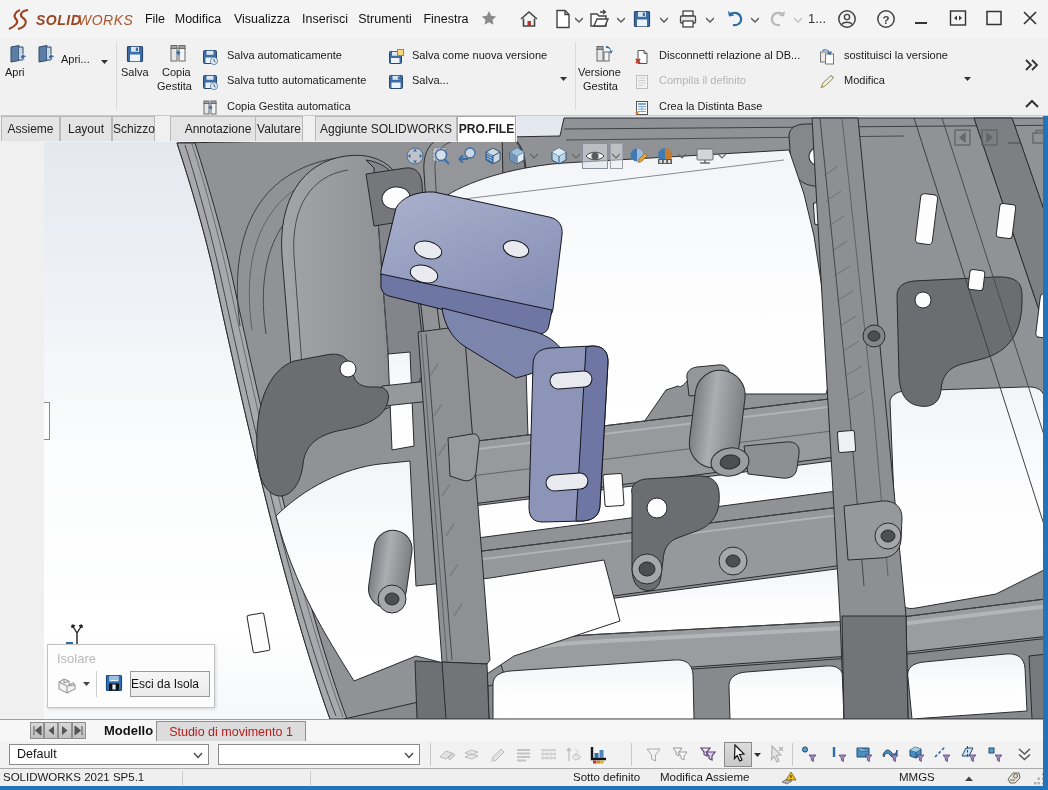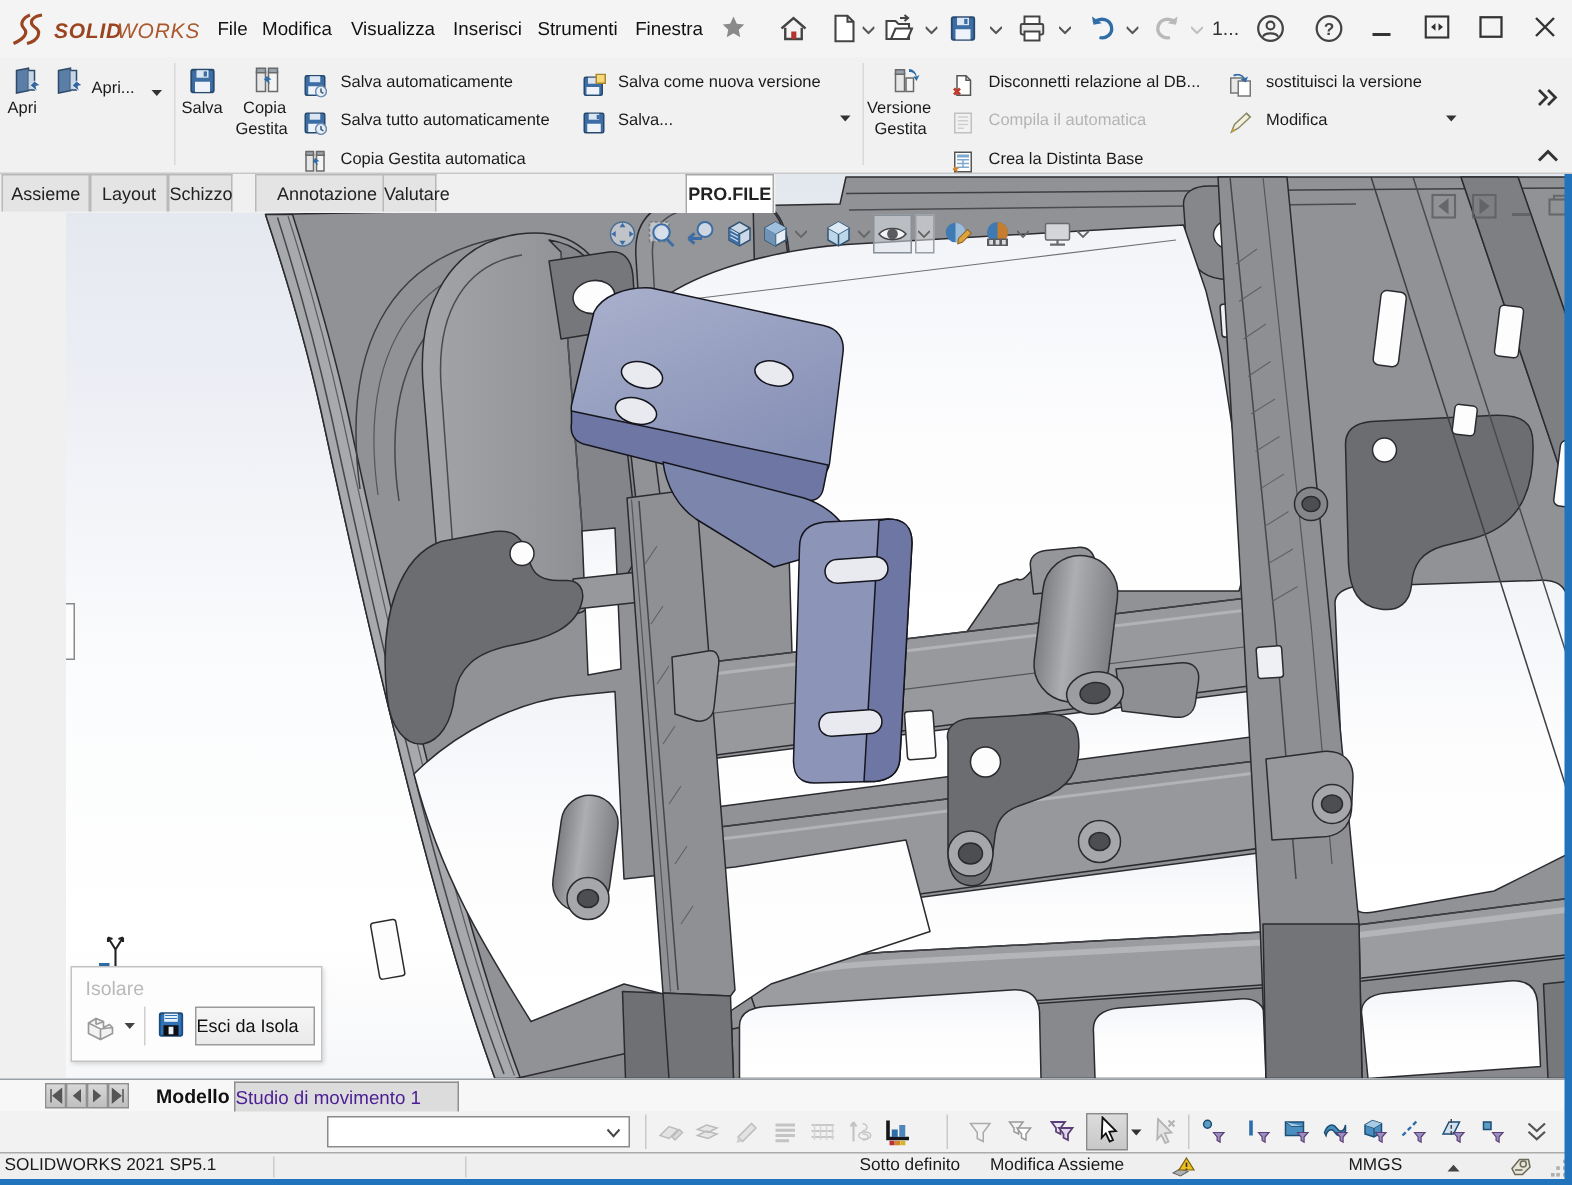--- a/index.html
+++ b/index.html
@@ -50,21 +50,21 @@
   
   #isolare { position:absolute; left:3px; top:528px; width:168px; height:64px; background:#fdfdfd; border:1px solid #c3c3c3; box-shadow:1px 1px 3px rgba(0,0,0,.15); }
   #isolare .title { position:absolute; left:9px; top:6px; font-size:13px; color:#b9b9b9; }
   #isolare .btn { position:absolute; left:82px; top:26px; width:80px; height:26px; background:linear-gradient(#f6f6f6,#eaeaea); border:1px solid #9a9a9a; font-size:12px; color:#111; text-align:left; line-height:24px; }
   #isolare .sep { position:absolute; left:48px; top:26px; width:1px; height:26px; background:#cfcfcf; }
 
   
   #bottomtabs { left:0; top:719px; width:1043px; height:22px; background:#f7f7f7; border-top:1px solid #9aa0a6; }
   .nav-btn { position:absolute; top:2px; width:14px; height:17px; background:linear-gradient(#d8d8d8,#bfbfbf); border:1px solid #8f8f8f; }
   #tab-model { position:absolute; left:96px; top:0; height:22px; line-height:21px; font-size:13px; font-weight:bold; color:#111; padding:0 8px; }
-  #tab-motion { position:absolute; left:156px; top:1px; width:150px; height:21px; line-height:20px; font-size:12.5px; color:#4c1d95; background:#dcdcdc; border:1px solid #8f8f8f; border-bottom:none; }
+  #tab-motion { position:absolute; left:156px; top:1px; width:150px; height:21px; line-height:20px; font-size:12.5px; color:#b91c1c; background:#dcdcdc; border:1px solid #8f8f8f; border-bottom:none; text-align:center; }
 
   
   #configbar { left:0; top:741px; width:1043px; height:27px; background:#f2f2f2; }
   .combo { position:absolute; top:3px; height:21px; background:#fff; border:1px solid #8a8a8a; font-size:12.5px; color:#111; line-height:19px; padding-left:7px; }
   .combo .chev { position:absolute; right:5px; top:7px; }
   .cb-sep { position:absolute; top:2px; width:1px; height:23px; background:#c9c9c9; }
   .cb-ico { position:absolute; top:4px; width:19px; height:19px; }
 
   
   #statusbar { left:0; top:768px; width:1048px; height:18px; background:#efefef; border-top:1px solid #ababab; font-size:11.5px; color:#1a1a1a; }
@@ -265,21 +265,21 @@
   <svg class="rb-small rowt1" style="left:634px" viewBox="0 0 16 16">
     <path d="M4,1.5 H10 L13,4.5 V14.5 H4 Z" fill="#fff" stroke="#555"></path>
     <path d="M10,1.5 V4.5 H13" fill="none" stroke="#555"></path>
     <path d="M2,10 L6,14 M6,10 L2,14" stroke="#c0392b" stroke-width="1.8"></path>
   </svg>
   <div class="rb-label rowt1" style="left:659px">Disconnetti relazione al DB...</div>
   <svg class="rb-small rowt2" style="left:634px" viewBox="0 0 16 16">
     <rect x="2.5" y="1.5" width="11" height="13" fill="#f2f2f2" stroke="#c0c0c0"></rect>
     <path d="M4.5,4 h7 M4.5,6.5 h7 M4.5,9 h7 M4.5,11.5 h4" stroke="#cfcfcf"></path>
   </svg>
-  <div class="rb-label rowt2 dis" style="left:659px">Compila il automatica</div>
+  <div class="rb-label rowt2 dis" style="left:659px">Compila il definito</div>
   <svg class="rb-small rowt3" style="left:634px" viewBox="0 0 16 16">
     <rect x="2.5" y="1.5" width="11" height="13" fill="#fff" stroke="#555"></rect>
     <rect x="4" y="3" width="8" height="2" fill="#7fa8d0"></rect>
     <path d="M4,6.5 h8 M4,9 h8 M4,11.5 h8 M8,6.5 v5" stroke="#7fa8d0" fill="none"></path>
     <path d="M1,13 l4,2 -1,-2 1.4,-1 -3,-1 z" fill="#d4842a"></path>
   </svg>
   <div class="rb-label rowt3" style="left:659px">Crea la Distinta Base</div>
 
   <svg class="rb-small rowt1" style="left:819px" viewBox="0 0 16 16">
     <rect x="1.5" y="3" width="8" height="10" fill="#e9e9e9" stroke="#777"></rect>
@@ -647,21 +647,22 @@
     </svg>
     <div class="btn">Esci da Isola</div>
   </div>
 </div>
 
 <div id="cmdtabs" class="abs">
   <div class="ctab" style="left:1px;width:59px">Assieme</div>
   <div class="ctab" style="left:60px;width:52px">Layout</div>
   <div class="ctab" style="left:112px;width:43px">Schizzo</div>
   <div class="ctab" style="left:170px;width:96px">Annotazione</div>
-  <div class="ctab" style="left:255px;width:36px">Valutare</div>
+  <div class="ctab" style="left:255px;width:48px">Valutare</div>
+  <div class="ctab" style="left:315px;width:142px">Aggiunte SOLIDWORKS</div>
   <div class="ctab active" style="left:457px;width:59px">PRO.FILE</div>
 </div>
 
 <div id="bottomtabs" class="abs">
   <div class="nav-btn" style="left:30px"><svg width="12" height="15" viewBox="0 0 12 15">
         <path d="M3,3 v9 M10,3 L4.5,7.5 L10,12 Z" fill="#555" stroke="#555" stroke-width="1"></path>
       </svg></div>
   <div class="nav-btn" style="left:44px"><svg width="12" height="15" viewBox="0 0 12 15">
         <path d="M9,3 L3.5,7.5 L9,12 Z" fill="#555"></path>
       </svg></div>
@@ -669,20 +670,26 @@
         <path d="M3,3 L8.5,7.5 L3,12 Z" fill="#555"></path>
       </svg></div>
   <div class="nav-btn" style="left:72px"><svg width="12" height="15" viewBox="0 0 12 15">
         <path d="M9,3 v9 M2,3 L7.5,7.5 L2,12 Z" fill="#555" stroke="#555" stroke-width="1"></path>
       </svg></div>
   <div id="tab-model">Modello</div>
   <div id="tab-motion">Studio di movimento 1</div>
 </div>
 
 <div id="configbar" class="abs">
+  <div class="combo" style="left:9px;width:200px">
+    <span>Default</span>
+    <svg class="chev" width="10" height="7" viewBox="0 0 10 7">
+        <path d="M1,1 L5,5.5 L9,1" fill="none" stroke="#444" stroke-width="1.3"></path>
+      </svg>
+  </div>
   <div class="combo" style="left:218px;width:202px">
     <span></span>
     <svg class="chev" width="10" height="7" viewBox="0 0 10 7">
         <path d="M1,1 L5,5.5 L9,1" fill="none" stroke="#444" stroke-width="1.3"></path>
       </svg>
   </div>
   <div class="cb-sep" style="left:430px"></div>
 
   <svg class="cb-ico" style="left:438px" viewBox="0 0 19 19">
     <path d="M2,12 l6,-6 6,2 -6,6 Z" fill="#e3e3e3" stroke="#bbb"></path>

